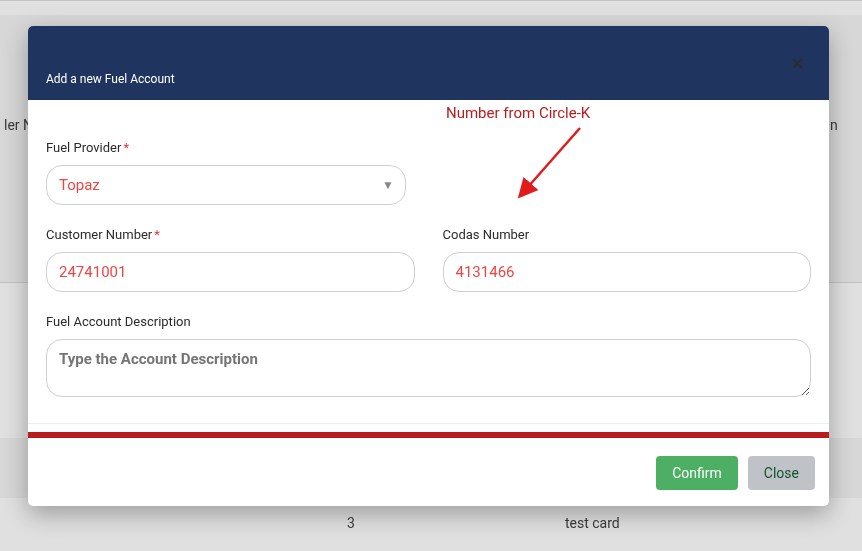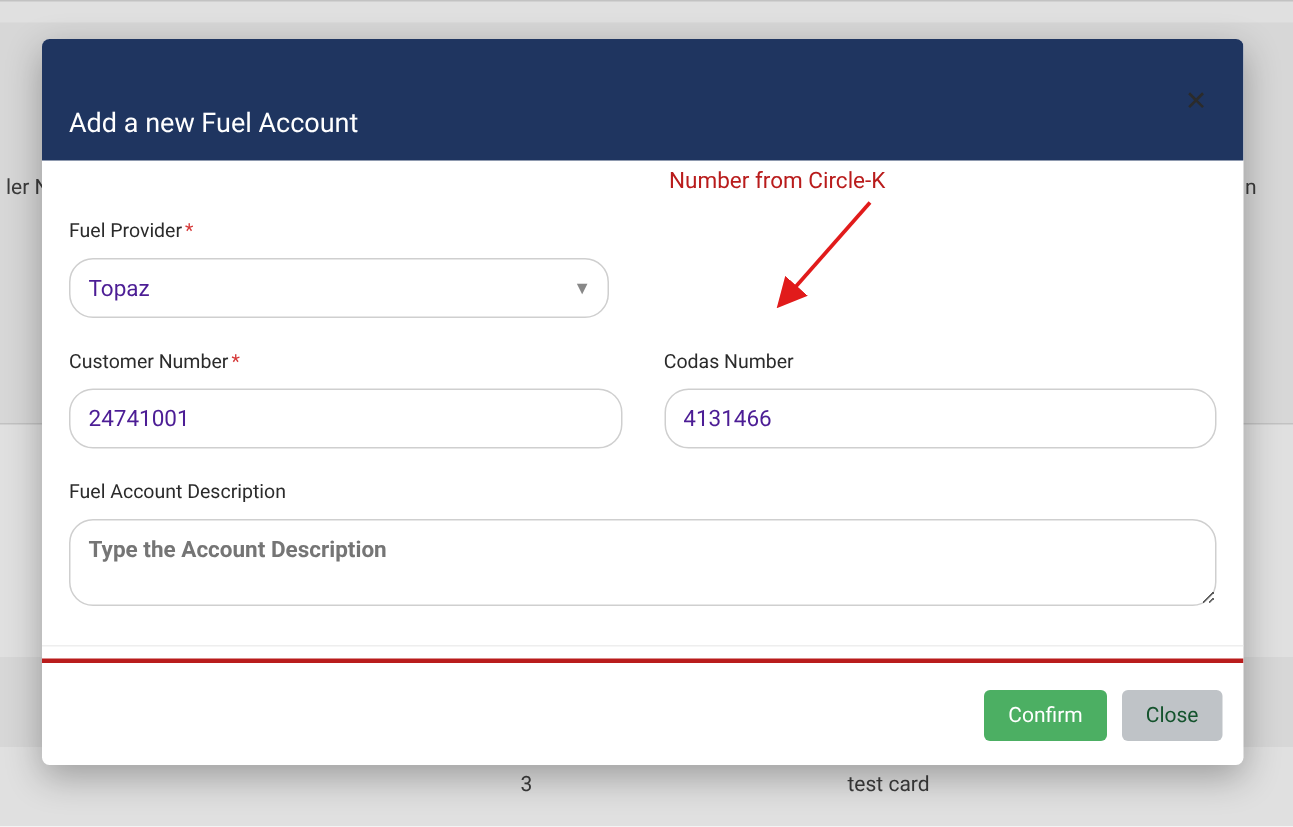--- a/index.html
+++ b/index.html
@@ -32,21 +32,21 @@
       overflow: hidden;
     }
     .modal-header {
       background: #1f3560;
       color: #fff;
       padding: 14px 18px;
       display: flex;
       align-items: center;
       justify-content: space-between;
     }
-    .modal-title { font-size: 18px; font-weight: 400; margin-top: 32px; }
+    .modal-title { font-size: 12px; font-weight: 400; margin-top: 32px; }
     .close-icon {
       font-size: 18px;
       color: #2b2b2b;
       cursor: pointer;
       padding: 2px 6px;
     }
     .modal-body {
       padding: 16px 18px 8px 18px;
       position: relative;
     }
@@ -73,21 +73,21 @@
     }
     .field { flex: 1; display: flex; flex-direction: column; }
     .field.full { flex-basis:100%; }
     .label { font-size: 13px; color: #2b2b2b; font-weight: 400; margin-bottom: 10px; }
     .req { color: #d63939; margin-left: 2px; }
     .control {
       border: 1px solid #cfcfcf;
       border-radius: 16px;
       padding: 10px 12px;
       font-size: 15px;
-      color: #4c1d95;
+      color: #ef4444;
       background: #fff;
       width: 100%;
       font-family: inherit;
     }
     .select-wrap {
       position: relative;
       width: 360px;
     }
     .select-wrap .chev {
       position: absolute;
@@ -105,21 +105,21 @@
     .body-divider {
       border: none;
       border-top: 1px solid #eee;
       margin: 6px -18px 0 -18px;
     }
     .modal-footer {
       padding: 18px 14px 16px 14px;
       display: flex;
       justify-content: flex-end;
       gap: 10px;
-      border-top: 3px solid #b91c1c;
+      border-top: 6px solid #b91c1c;
     }
     .btn {
       border: none;
       border-radius: 4px;
       padding: 9px 16px;
       font-size: 14px;
       cursor: pointer;
       font-family: inherit;
     }
     .btn-confirm { background: #4caf63; color: #fff; }

